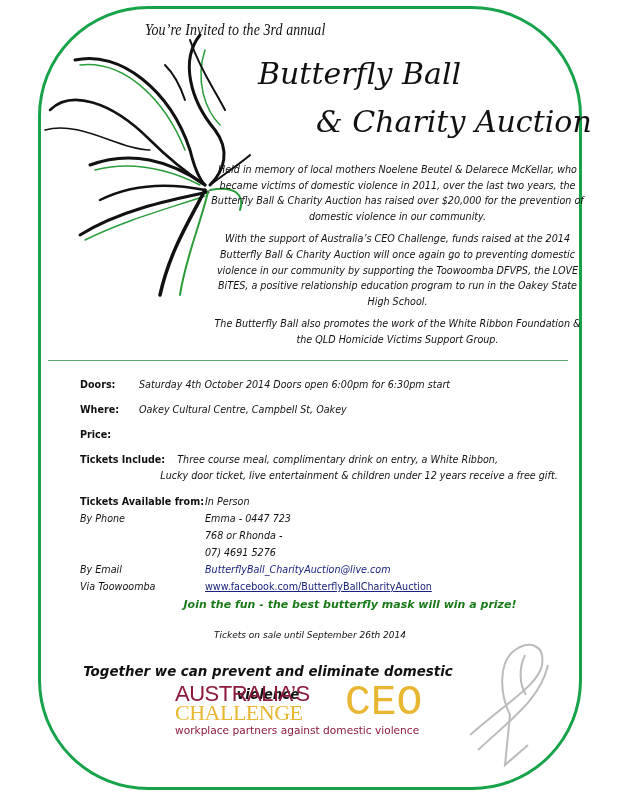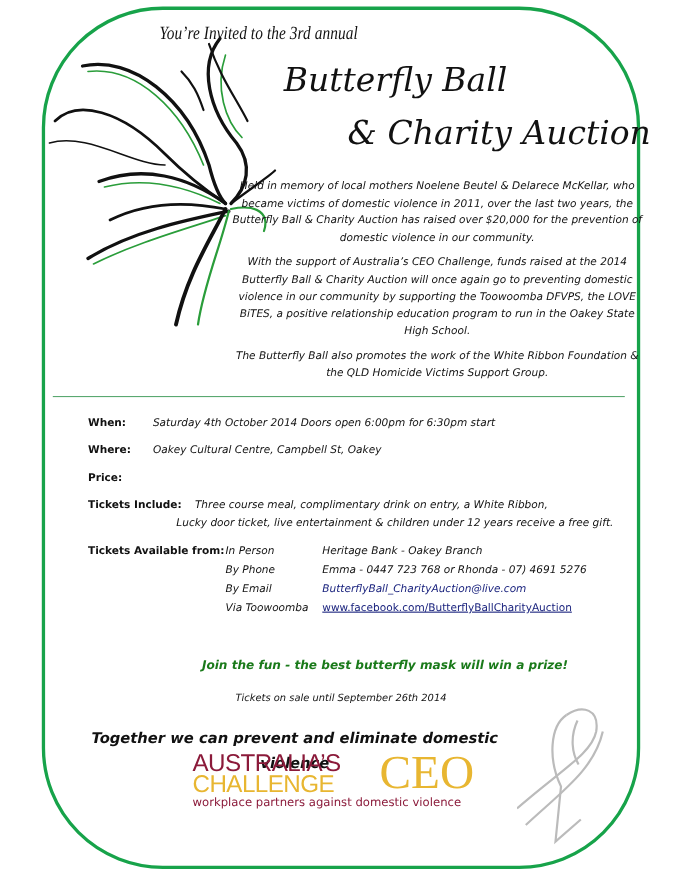--- a/index.html
+++ b/index.html
@@ -41,23 +41,23 @@
           font-size:11px; color:#1a7a1a;margin-left:40px; }
   .sale { position:absolute; left:0; width:620px; top:630px; text-align:center;
           font-family:"DejaVu Sans", sans-serif; font-style:italic; font-size:9px; color:#111; }
   .together { position:absolute; left:68px; top:660px; width:400px; text-align:center;
           font-family:"DejaVu Sans", sans-serif; font-style:italic; font-weight:bold;
           font-size:13.4px; line-height:23px; color:#111; }
   .logo { position:absolute; left:175px; top:681px; width:280px; height:60px; }
   .logo .aus { position:absolute; left:0; top:0; font-size:22px; color:#8b1a3a;
                font-family:"Liberation Sans", sans-serif; letter-spacing:-0.5px; }
   .logo .chal { position:absolute; left:0; top:19px; font-size:22px; color:#e8b631;
-               font-family:Liberation Sans, sans-serif; letter-spacing:-0.5px; }
+               font-family:Liberation Serif, serif; letter-spacing:-0.5px; }
   .logo .ceo { position:absolute; left:170px; top:0; font-size:43px; color:#e8b631;
-               font-family:Liberation Serif, serif; line-height:44px; }
+               font-family:Liberation Mono, monospace; line-height:44px; }
   .logo .tag { position:absolute; left:0; top:43px; font-size:10.6px; color:#8b1a3a;
                font-family:"DejaVu Sans", sans-serif; white-space:nowrap; }
 </style>
 </head>
 <body>
 
 <div class="frame"></div>
 
 <svg class="butterfly" viewBox="0 0 215 290">
   <g fill="none" stroke-linecap="round">
@@ -97,41 +97,40 @@
 <div class="intro">
   <p>Held in memory of  local mothers Noelene Beutel &amp; Delarece McKellar, who became victims of domestic violence in 2011, over the last two years, the Butterfly Ball &amp; Charity Auction has raised over $20,000 for the prevention of domestic violence in our community.</p>
   <p>With the support of Australia’s CEO Challenge, funds raised at the 2014 Butterfly Ball &amp; Charity Auction will once again go to preventing domestic violence in our community by supporting the Toowoomba DFVPS, the LOVE BiTES, a positive relationship education program to run in the Oakey State High School.</p>
   <p>The Butterfly Ball also promotes the work of the White Ribbon Foundation &amp; the QLD Homicide Victims Support Group.</p>
 </div>
 
 <div class="hr"></div>
 
 <div class="details">
   <div class="row">
-    <div class="lbl">When:</div>
+    <div class="lbl">Doors:</div>
     <div class="val">Saturday 4th October 2014 Doors open 6:00pm for 6:30pm start</div>
   </div>
   <div class="row">
     <div class="lbl">Where:</div>
     <div class="val">Oakey Cultural Centre, Campbell St, Oakey</div>
   </div>
   <div class="row">
     <div class="lbl">Price:</div>
   </div>
   <div class="inc">
     <div style="display:flex;">
       <div class="lbl">Tickets Include:</div>
       <div class="val">Three course meal, complimentary drink on  entry, a White Ribbon,</div>
     </div>
     <div class="l2">Lucky door ticket, live entertainment   &amp; children under 12 years receive a free gift.</div>
   </div>
   <div class="avail">
     <div class="lbl">Tickets Available from:</div>
     <div class="val">In Person</div>
-    <div class="val">Heritage Bank - Oakey Branch</div>
     <div></div>
     <div class="val">By Phone</div>
     <div class="val">Emma - 0447 723 768 or Rhonda - 07) 4691 5276</div>
     <div></div>
     <div class="val">By Email</div>
     <div class="val link">ButterflyBall_CharityAuction@live.com</div>
     <div></div>
     <div class="val">Via Toowoomba</div>
     <div class="link u">www.facebook.com/ButterflyBallCharityAuction</div>
   </div>

